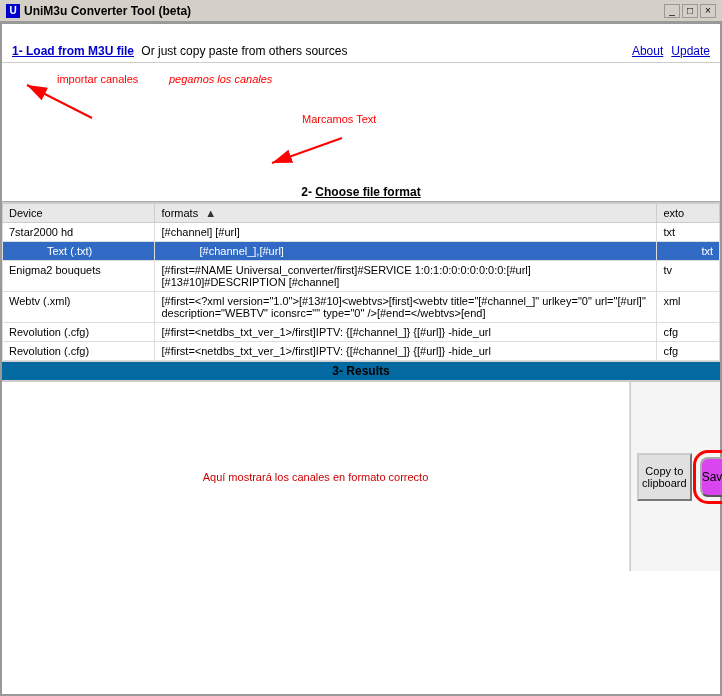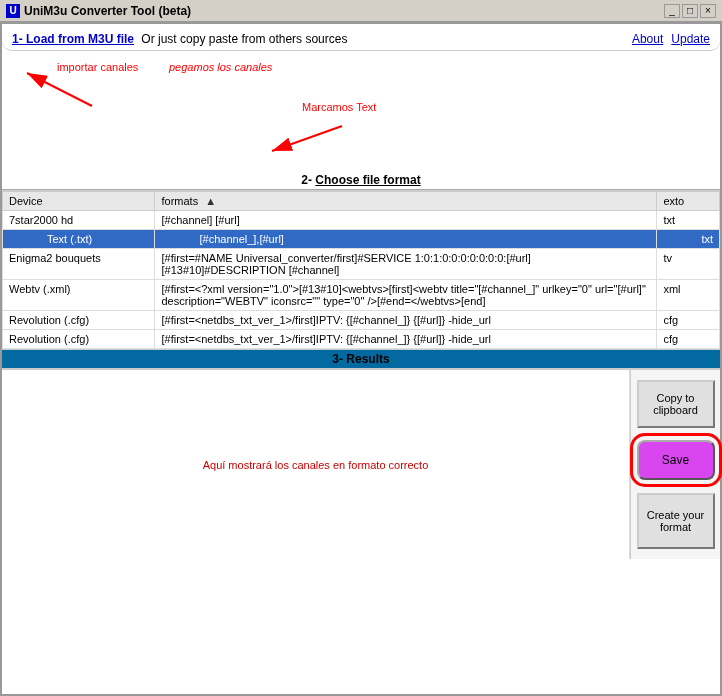--- a/index.html
+++ b/index.html
@@ -56,26 +56,25 @@
     .window {
       background: white;
       border: 2px solid #999;
       height: calc(696px - 22px);
       display: flex;
       flex-direction: column;
     }
 
     
     .top-area {
-      padding: 8px 10px 4px 10px;
+      padding: 20px 10px 4px 10px;
       border-bottom: 1px solid #ccc;
       display: flex;
       justify-content: space-between;
       align-items: center;
-      border-radius: 10px;
     }
     .load-link {
       color: #0000cc;
       text-decoration: underline;
       font-weight: bold;
       cursor: pointer;
     }
     .paste-text {
       color: black;
       margin-left: 4px;
@@ -209,21 +208,21 @@
       align-items: center;
       justify-content: center;
       border-right: 1px solid #ddd;
       color: #cc0000;
       font-size: 11px;
       padding: 22px;
     }
     .results-buttons {
       width: 90px;
       display: flex;
-      flex-direction: column;
+      flex-direction: row;
       align-items: center;
       justify-content: space-around;
       padding: 8px 6px;
       gap: 8px;
       background: #f5f5f5;
       border-left: 1px solid #ccc;
     }
     .btn-clipboard {
       width: 78px;
       height: 48px;

